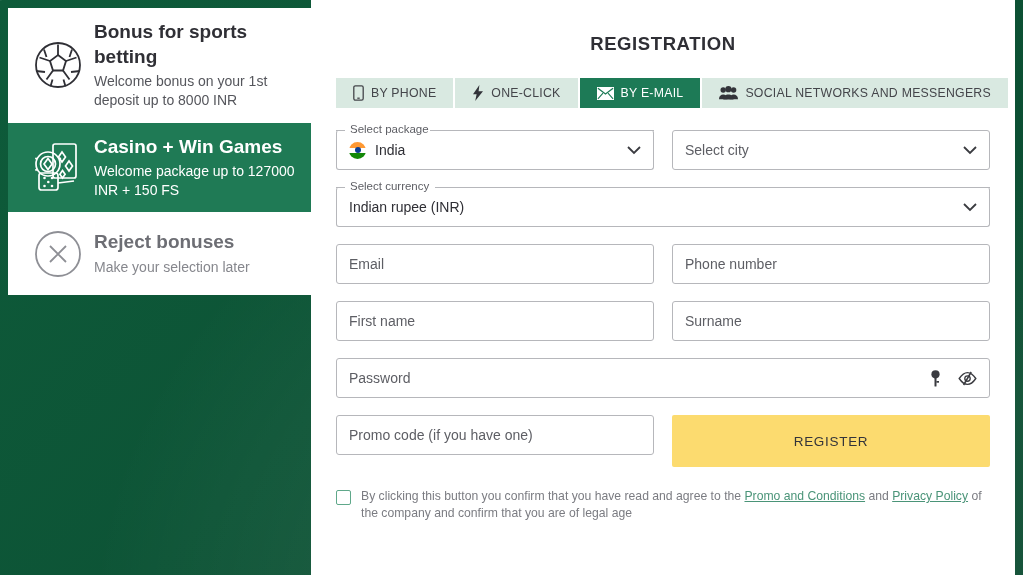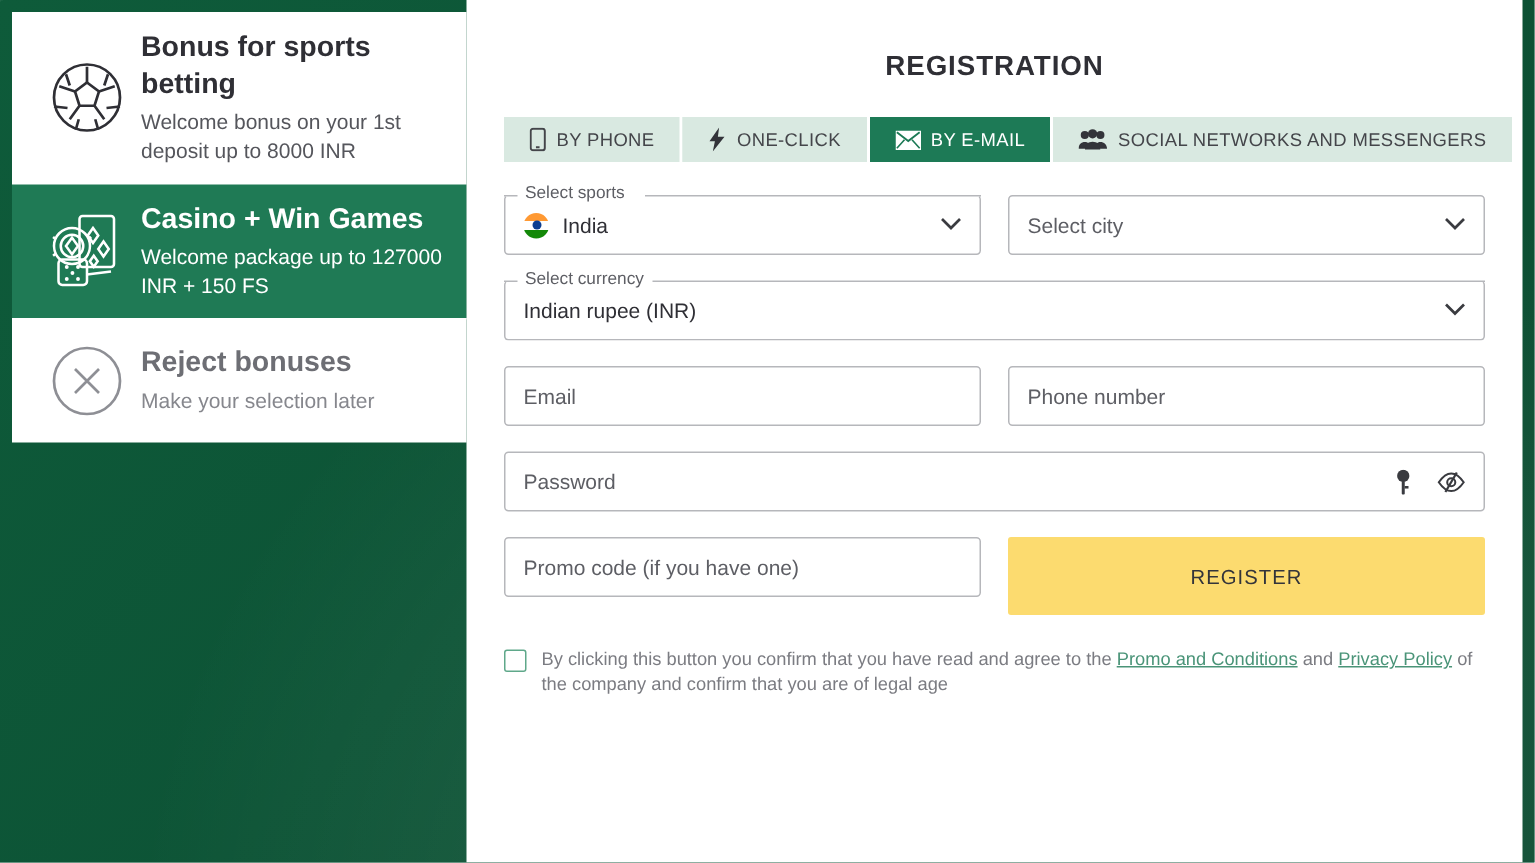--- a/index.html
+++ b/index.html
@@ -379,21 +379,21 @@
         <span>SOCIAL NETWORKS AND MESSENGERS</span>
       </div>
 
     </div>
 
     <div class="form">
 
       <div class="row">
         <div class="cell">
           <div class="field notched" style="--notch-end:93px;">
-            <span class="float-label">Select sports</span>
+            <span class="float-label">Select package</span>
             <span class="flag"></span>
             <span class="value">India</span>
             <span class="spacer"></span>
             <span class="chev">
               <svg width="14" height="9" viewBox="0 0 14 9" fill="none" stroke="#3a3b40" stroke-width="1.8">
                   <path d="M1 1 L7 7 L13 1"></path>
                 </svg>
             </span>
           </div>
         </div>
@@ -431,20 +431,32 @@
             <span class="placeholder">Email</span>
           </div>
         </div>
         <div class="cell">
           <div class="field">
             <span class="placeholder">Phone number</span>
           </div>
         </div>
       </div>
 
+      <div class="row">
+        <div class="cell">
+          <div class="field">
+            <span class="placeholder">First name</span>
+          </div>
+        </div>
+        <div class="cell">
+          <div class="field">
+            <span class="placeholder">Surname</span>
+          </div>
+        </div>
+      </div>
 
       <div class="row">
         <div class="cell">
           <div class="field">
             <span class="placeholder">Password</span>
             <span class="spacer"></span>
             <span class="icon-btn key">
               <svg width="11" height="17" viewBox="0 0 11 17" fill="#3a3b40">
                 <circle cx="5.5" cy="4.3" r="4.1"></circle>
                 <rect x="4.5" y="7.6" width="2" height="9" rx="0.6"></rect>

